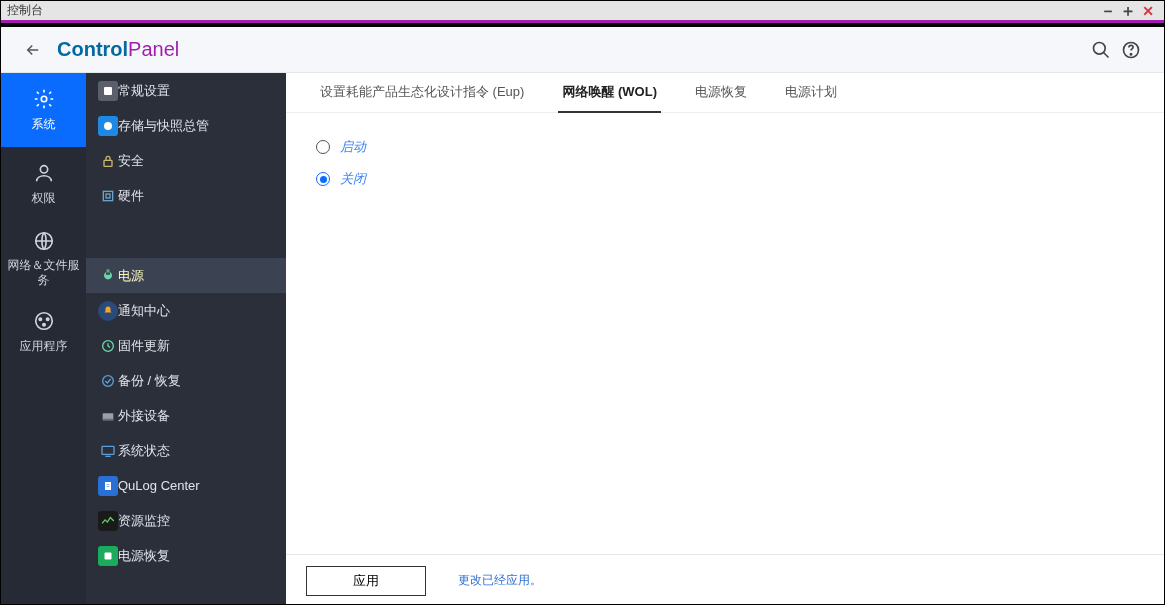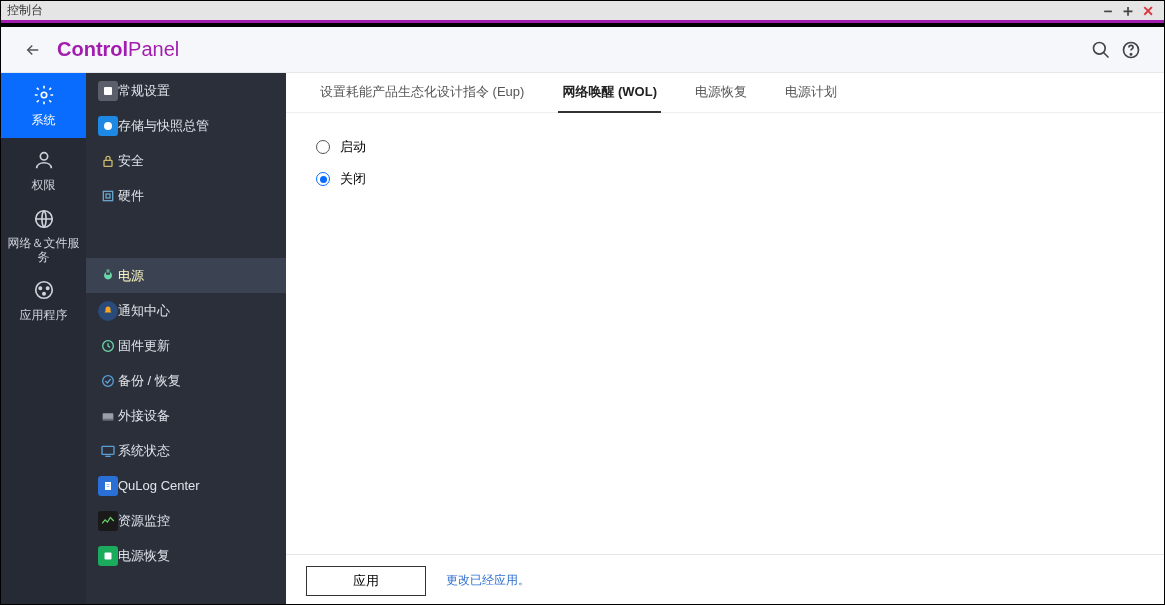--- a/index.html
+++ b/index.html
@@ -9,53 +9,53 @@
 .titlebar { height: 22px; background: #e5e5e5; display: flex; align-items: center; padding: 0 6px; font-size: 12px; color: #333; border-bottom: 3px solid #a21caf; }
 .titlebar .spacer { flex: 1; }
 .titlebar .winbtn { width: 20px; text-align: center; cursor: pointer; font-weight: bold; }
 .titlebar .winbtn.close { color: #d9363e; font-size: 14px; }
 .titlebar .winbtn.min, .titlebar .winbtn.max { color: #444; font-size: 16px; line-height: 14px; }
 
 
 .header { height: 50px; background: #f5f7fa; display: flex; align-items: center; padding: 0 18px; border-bottom: 1px solid #e5e8eb; border-top: 4px solid #000; }
 .header .back { width: 28px; height: 28px; display: flex; align-items: center; justify-content: center; color: #555; cursor: pointer; margin-right: 10px; }
 .header .title { font-size: 20px; color: #333; }
-.header .title .bold { font-weight: 700; color: #a21caf; }
+.header .title .bold { font-weight: 700; color: #0369a1; }
 .header .title .light { font-weight: 300; color: #a21caf; }
 .header .spacer { flex: 1; }
 .header .headicon { width: 30px; height: 30px; display: flex; align-items: center; justify-content: center; color: #444; cursor: pointer; }
 
 
 .main { display: flex; height: calc(605px - 22px - 50px); }
 
 
 .rail { width: 85px; background: #252a35; color: #cfd3da; display: flex; flex-direction: column; }
-.rail .item { height: 65px; display: flex; flex-direction: column; align-items: center; justify-content: center; cursor: pointer; font-size: 12px; gap: 5px; text-align: center; padding: 0 4px; }
+.rail .item { height: 74px; display: flex; flex-direction: column; align-items: center; justify-content: center; cursor: pointer; font-size: 12px; gap: 5px; text-align: center; padding: 0 4px; }
 .rail .item.active { background: #0a6cff; color: #fff; }
 .rail .icon { width: 24px; height: 24px; display: flex; align-items: center; justify-content: center; }
 
 
 .sidebar { width: 200px; background: #2a2f3a; color: #dfe3ea; overflow-y: auto; }
 .sidebar .sitem { height: 35px; display: flex; align-items: center; padding: 0 12px; cursor: pointer; font-size: 13px; gap: 0; }
 .sidebar .sitem.active { background: #3b4252; color: #fef9c3; margin-top: 45px; }
 .sidebar .sicon { width: 20px; height: 20px; border-radius: 3px; display: flex; align-items: center; justify-content: center; font-size: 12px; flex-shrink: 0; }
 
 
 .content { flex: 1; display: flex; flex-direction: column; background: #fff; }
 .tabs { height: 40px; display: flex; align-items: flex-start; padding: 0 30px; gap: 30px; border-bottom: 1px solid #eee; font-size: 13px; }
 .tabs .tab { color: #555; cursor: pointer; padding: 10px 4px; }
 .tabs .tab.active { color: #222; font-weight: 600; border-bottom: 2px solid #333; }
-.body { flex: 1; padding: 25px 30px; font-size: 13px; color: #000000; }
+.body { flex: 1; padding: 25px 30px; font-size: 13px; color: #3b82f6; font-style: italic; }
 .radio-row { display: flex; align-items: center; gap: 10px; margin-bottom: 14px; cursor: pointer; }
 .radio { width: 14px; height: 14px; border: 1.5px solid #555; border-radius: 50%; display: flex; align-items: center; justify-content: center; }
 .radio.checked { border-color: #0a6cff; }
 .radio.checked::after { content: ""; width: 7px; height: 7px; background: #0a6cff; border-radius: 50%; }
 
 
-.footer { height: 52px; border-top: 1px solid #e5e5e5; display: flex; align-items: center; padding: 0 20px; gap: 20px; }
+.footer { height: 52px; border-top: 1px solid #e5e5e5; display: flex; align-items: center; padding: 0 20px; gap: 32px; }
 .footer .apply { width: 120px; height: 30px; border: 1px solid #333; background: #fff; font-size: 13px; cursor: pointer; }
 .footer .msg { font-size: 12px; color: #2f6fd0; }
 
 svg { display: block; }
 </style>
 </head>
 <body>
 
 <div class="titlebar">
   <span>控制台</span>

